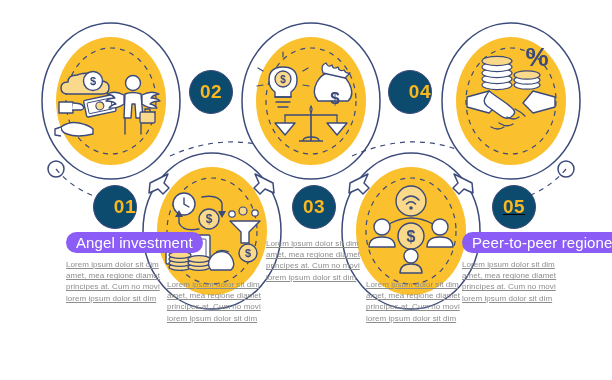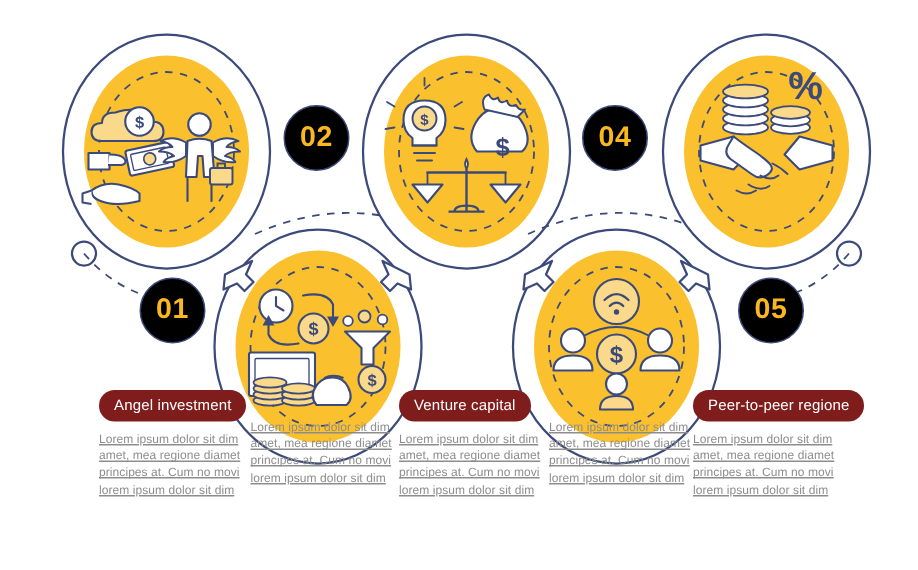--- a/index.html
+++ b/index.html
@@ -26,29 +26,28 @@
     width: 612px;
     height: 380px;
   }
   
   .step-text {
     position: absolute;
     width: 124px;
   }
   .pill {
     display: inline-block;
-    background: #7f1d1d;
+    background: #8b5cf6;
     color: #ffffff;
-    font-size: 10px;
+    font-size: 15px;
     line-height: 11px;
     padding: 4.5px 10px 5.5px 10px;
     border-radius: 11px;
     white-space: nowrap;
     letter-spacing: 0.1px;
-    margin-top: 28px;
   }
   .body-copy {
     margin-top: 6px;
     color: #8d8d8d;
     font-size: 8px;
     line-height: 11.2px;
     width: 114px;
     letter-spacing: 0.05px;
     text-decoration: underline;
   }
@@ -56,21 +55,21 @@
   .num-badge {
     position: absolute;
     width: 44px;
     height: 44px;
     border: 1.6px solid #3b4a7a;
     border-radius: 50%;
     box-sizing: border-box;
     display: flex;
     align-items: center;
     justify-content: center;
-    background: #000000;
+    background: #0c4a6e;
   }
   .num-badge span {
     color: #fab81f;
     font-size: 19px;
     font-weight: bold;
     letter-spacing: 0.5px;
   }
 </style>
 </head>
 <body>
@@ -271,44 +270,46 @@
     </g>
 
     <g fill="#ffffff" stroke="#3b4a7a" stroke-width="1.5" stroke-linejoin="round">
       <path d="M150,183 l18,-9 l-4,9 l5,5 l-6,6 l-5,-5 l-9,4 z"></path>
       <path d="M273,183 l-18,-9 l4,9 l-5,5 l6,6 l5,-5 l9,4 z" transform="translate(0,0) scale(1,1)"></path>
       <path d="M350,183 l18,-9 l-4,9 l5,5 l-6,6 l-5,-5 l-9,4 z"></path>
       <path d="M472,183 l-18,-9 l4,9 l-5,5 l6,6 l5,-5 l9,4 z"></path>
     </g>
   </svg>
 
-  <div class="num-badge" style="left:93px;  top:185px;">
+  <div class="num-badge" style="left:93px;  top:185px;justify-content:flex-end;">
     <span>01</span>
   </div>
   <div class="num-badge" style="left:189px; top:70px;">
     <span>02</span>
   </div>
-  <div class="num-badge" style="left:388px; top:70px;">
+  <div class="num-badge" style="left:292px; top:185px;">
+    <span>03</span>
+  </div>
+  <div class="num-badge" style="left:388px; top:70px;justify-content:flex-end;">
     <span>04</span>
   </div>
   <div class="num-badge" style="left:492px; top:185px;text-decoration:underline;">
     <span>05</span>
   </div>
 
   <div class="step-text" style="left:66px; top:232px;">
     <div class="pill">Angel investment</div>
     <div class="body-copy">Lorem ipsum dolor sit dim amet, mea regione diamet principes at. Cum no movi lorem ipsum dolor sit dim</div>
   </div>
 
   <div class="step-text" style="left:167px; top:273px;">
     <div class="body-copy">Lorem ipsum dolor sit dim amet, mea regione diamet principes at. Cum no movi lorem ipsum dolor sit dim</div>
   </div>
 
   <div class="step-text" style="left:266px; top:232px;">
-    <div class="pill">Venture capital</div>
     <div class="body-copy">Lorem ipsum dolor sit dim amet, mea regione diamet principes at. Cum no movi lorem ipsum dolor sit dim</div>
   </div>
 
   <div class="step-text" style="left:366px; top:273px;">
     <div class="body-copy">Lorem ipsum dolor sit dim amet, mea regione diamet principes at. Cum no movi lorem ipsum dolor sit dim</div>
   </div>
 
   <div class="step-text" style="left:462px; top:232px;">
     <div class="pill">Peer-to-peer regione</div>
     <div class="body-copy">Lorem ipsum dolor sit dim amet, mea regione diamet principes at. Cum no movi lorem ipsum dolor sit dim</div>

